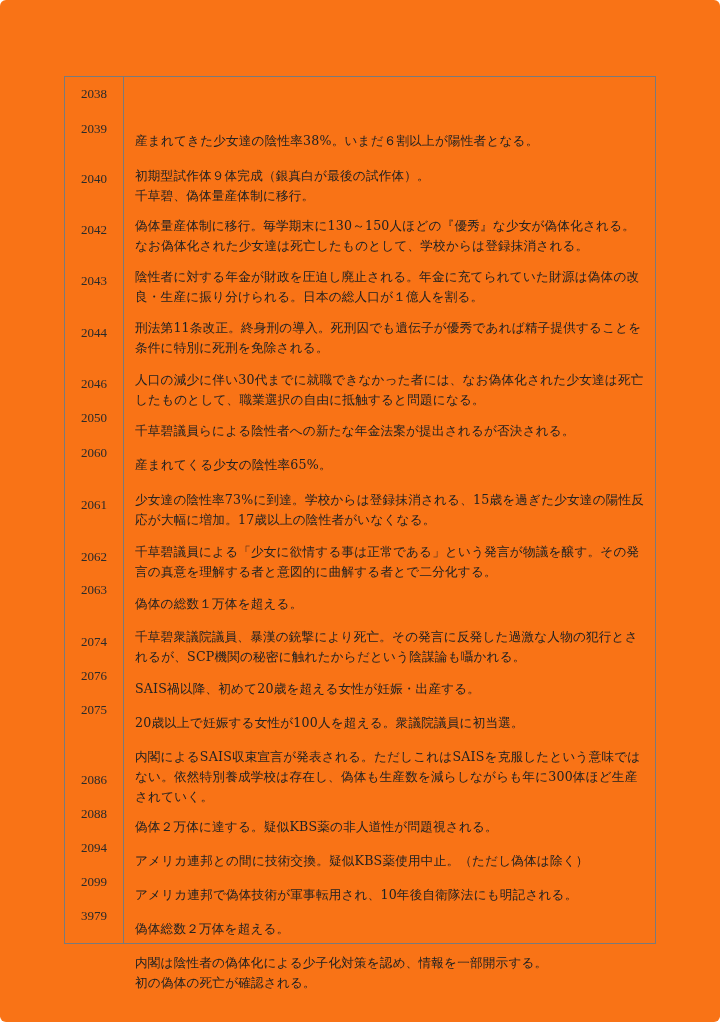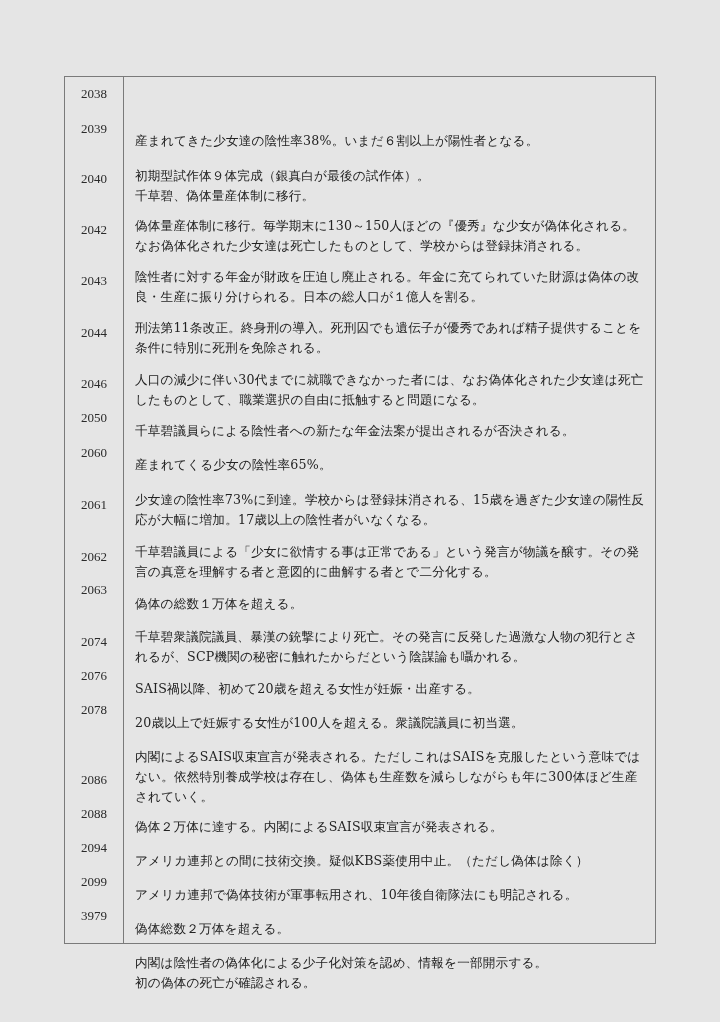--- a/index.html
+++ b/index.html
@@ -12,21 +12,22 @@
     height: 1022px;
     position: relative;
     overflow: hidden;
     font-family: "DejaVu Serif", "Liberation Serif", serif;
     color: #222222;
   }
   .page {
     position: absolute;
     left: 0; top: 0;
     width: 720px; height: 1022px;
-    background: #e5e5e5;
+    background: #f97316;
+    border-radius: 6px;
   }
   .timeline-table {
     position: absolute;
     left: 64px;
     top: 76px;
     width: 592px;
     height: 868px;
     border: 1.5px solid #7a7a7a;
     box-sizing: border-box;
   }
@@ -137,27 +138,27 @@
       <div class="year">2074</div>
       <div class="event">SAIS禍以降、初めて20歳を超える女性が妊娠・出産する。</div>
     </div>
 
     <div class="row" style="top:589px;">
       <div class="year">2076</div>
       <div class="event">20歳以上で妊娠する女性が100人を超える。衆議院議員に初当選。</div>
     </div>
 
     <div class="row" style="top:623px;">
-      <div class="year">2078</div>
+      <div class="year">2075</div>
       <div class="event">内閣によるSAIS収束宣言が発表される。ただしこれはSAISを克服したという意味ではない。依然特別養成学校は存在し、偽体も生産数を減らしながらも年に300体ほど生産されていく。</div>
     </div>
 
     <div class="row" style="top:693px;">
       <div class="year">2086</div>
-      <div class="event">偽体２万体に達する。内閣によるSAIS収束宣言が発表される。</div>
+      <div class="event">偽体２万体に達する。疑似KBS薬の非人道性が問題視される。</div>
     </div>
 
     <div class="row" style="top:727px;">
       <div class="year">2088</div>
       <div class="event">アメリカ連邦との間に技術交換。疑似KBS薬使用中止。（ただし偽体は除く）</div>
     </div>
 
     <div class="row" style="top:761px;">
       <div class="year">2094</div>
       <div class="event">アメリカ連邦で偽体技術が軍事転用され、10年後自衛隊法にも明記される。</div>

